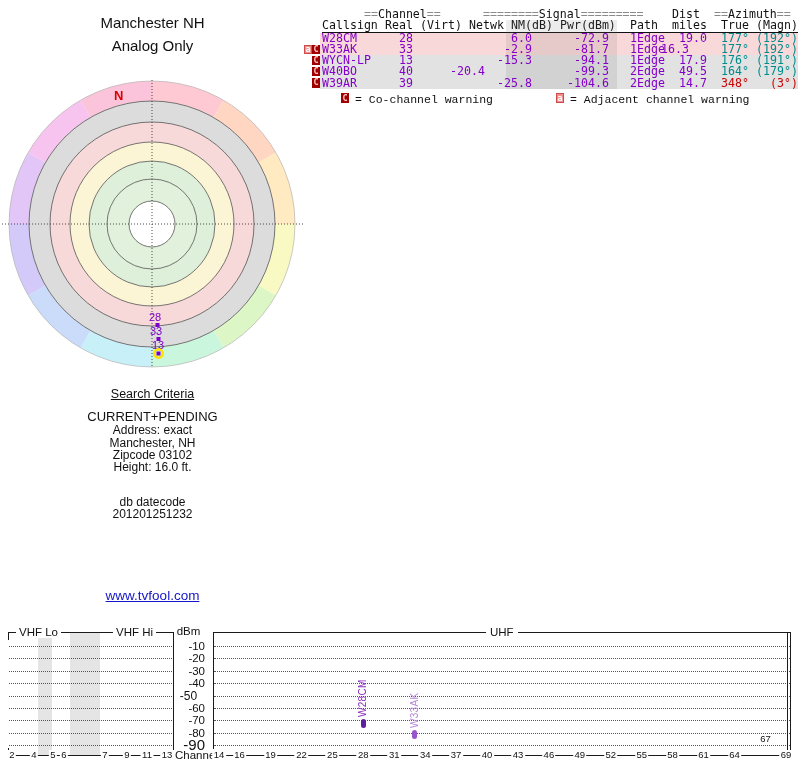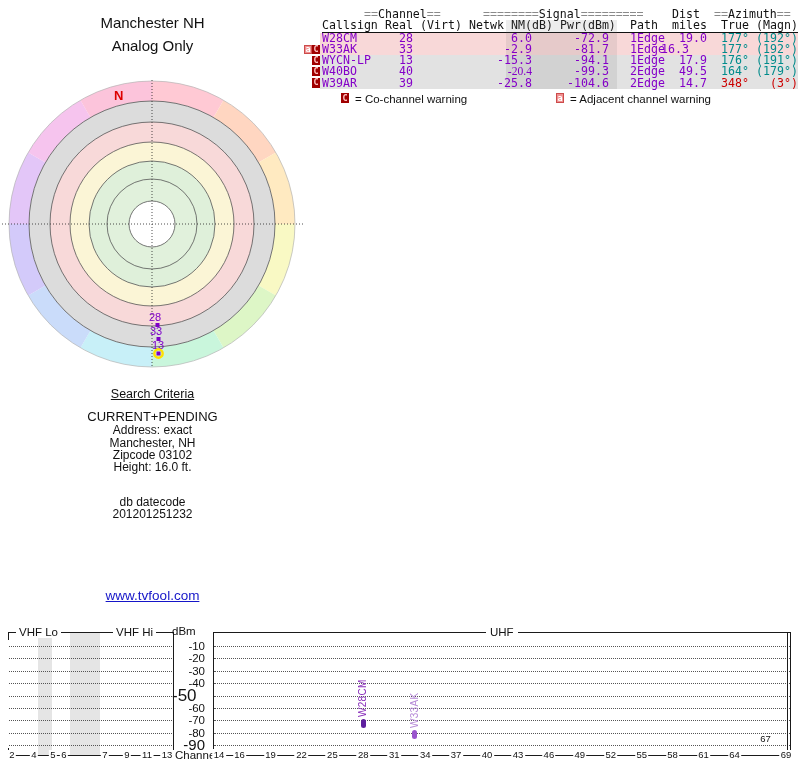--- a/index.html
+++ b/index.html
@@ -1,20 +1,20 @@
 <!DOCTYPE html>
 <html><head>
 <meta charset="utf-8">
 <style>
   html,body{margin:0;padding:0;background:#fff;}
   #page{position:relative;width:800px;height:768px;background:#fff;overflow:hidden;
         font-family:"Liberation Sans",sans-serif;color:#111;}
   .abs{position:absolute;}
   .mono{font-family:"DejaVu Sans Mono",monospace;font-size:11.6px;line-height:11.2px;white-space:pre;}
-  .sans{font-family:Liberation Sans, sans-serif;}
+  .sans{font-family:Liberation Mono, monospace;}
   .ctr{left:0;width:305px;text-align:center;}
   .b{font-weight:normal;}
   .hdr{color:#111;}
   .dim{color:#8a8a8a;}
   .badge{position:absolute;width:8px;height:10px;font-family:"DejaVu Sans Mono",monospace;
          font-size:8.5px;font-weight:bold;text-align:center;line-height:10px;}
   .badge-c{background:#a00000;color:#ffc4c4;}
   .badge-a{background:#ef8f8f;color:#ffffff;box-shadow:inset 0 0 0 1px #cc4b4b;}
   .gline{position:absolute;height:0;border-top:1px dotted #555;}
   .pline{position:absolute;background:#1a1a1a;}
@@ -109,21 +109,21 @@
       <div class="abs mono" style="left: 462px; top: 55.2px; width: 70px; text-align: right; color: rgb(132, 0, 200); z-index: 2;">-15.3</div>
       <div class="abs mono" style="left: 532px; top: 55.2px; width: 77px; text-align: right; color: rgb(132, 0, 200); z-index: 2;">-94.1</div>
       <div class="abs mono" style="left: 630px; top: 55.2px; color: rgb(132, 0, 200); z-index: 2;">1Edge</div>
       <div class="abs mono" style="left: 637px; top: 55.2px; width: 70px; text-align: right; color: rgb(132, 0, 200); z-index: 2;">17.9</div>
       <div class="abs mono" style="left: 707px; top: 55.2px; width: 42px; text-align: right; color: rgb(0, 139, 139); z-index: 2;">176°</div>
       <div class="abs mono" style="left: 749px; top: 55.2px; width: 49px; text-align: right; color: rgb(0, 139, 139); z-index: 2;">(191°)</div>
       <div class="abs" style="left: 320px; top: 66.4px; width: 478px; height: 11.2px; background: rgb(226, 226, 226); z-index: 0;"></div>
       <div class="badge badge-c abs" style="left: 312px; top: 66.9px; height: 9.5px; line-height: 9.5px; z-index: 3;">C</div>
       <div class="abs mono" style="left: 322px; top: 66.4px; color: rgb(132, 0, 200); z-index: 2;">W40BO</div>
       <div class="abs mono" style="left: 343px; top: 66.4px; width: 70px; text-align: right; color: rgb(132, 0, 200); z-index: 2;">40</div>
-      <div class="abs mono" style="left: 462px; top: 66.4px; width: 70px; text-align: right; color: rgb(132, 0, 200); z-index: 2; font-family: Liberation Serif, serif;">-20.4</div>
+      <div class="abs mono" style="left: 450px; top: 66.4px; width: 70px; color: rgb(132, 0, 200); z-index: 2;">-20.4</div>
       <div class="abs mono" style="left: 532px; top: 66.4px; width: 77px; text-align: right; color: rgb(132, 0, 200); z-index: 2;">-99.3</div>
       <div class="abs mono" style="left: 630px; top: 66.4px; color: rgb(132, 0, 200); z-index: 2;">2Edge</div>
       <div class="abs mono" style="left: 637px; top: 66.4px; width: 70px; text-align: right; color: rgb(132, 0, 200); z-index: 2;">49.5</div>
       <div class="abs mono" style="left: 707px; top: 66.4px; width: 42px; text-align: right; color: rgb(0, 139, 139); z-index: 2;">164°</div>
       <div class="abs mono" style="left: 749px; top: 66.4px; width: 49px; text-align: right; color: rgb(0, 139, 139); z-index: 2;">(179°)</div>
       <div class="abs" style="left: 320px; top: 77.6px; width: 478px; height: 11.2px; background: rgb(226, 226, 226); z-index: 0;"></div>
       <div class="badge badge-c abs" style="left: 312px; top: 78.1px; height: 9.5px; line-height: 9.5px; z-index: 3;">C</div>
       <div class="abs mono" style="left: 322px; top: 77.6px; color: rgb(132, 0, 200); z-index: 2;">W39AR</div>
       <div class="abs mono" style="left: 343px; top: 77.6px; width: 70px; text-align: right; color: rgb(132, 0, 200); z-index: 2;">39</div>
       <div class="abs mono" style="left: 462px; top: 77.6px; width: 70px; text-align: right; color: rgb(132, 0, 200); z-index: 2;">-25.8</div>
@@ -183,28 +183,28 @@
     <div class="pline" style="left:213px;top:12px;width:1.2px;height:123px;"></div>
     <div class="pline" style="left:786.5px;top:12px;width:1px;height:123px;"></div>
     <div class="pline" style="left:790px;top:12px;width:1.2px;height:123px;"></div>
     <div class="pline" style="left:8px;top:135px;width:165px;height:1.2px;"></div>
     <div class="pline" style="left:213px;top:135px;width:578px;height:1.2px;"></div>
 
     <div class="abs b" style="left:16px;top:6px;font-size:11.5px;background:#fff;padding:0 3px;">VHF Lo</div>
     <div class="abs b" style="left:113px;top:6px;font-size:11.5px;background:#fff;padding:0 3px;">VHF Hi</div>
     <div class="abs b" style="left:486px;top:6px;font-size:11.5px;background:#fff;padding:0 4px;">UHF</div>
 
-    <div class="abs" style="left:172px;top:5px;width:33px;text-align:left;font-size:11.5px;">dBm</div>
+    <div class="abs" style="left:172px;top:5px;width:33px;text-align:center;font-size:11.5px;">dBm</div>
     <div class="abs" style="left:175px;top:128.5px;font-size:11.5px;background:#fff;">Channel</div>
     <div id="spec-ticks">
         <div class="abs" style="left: 172px; top: 20px; width: 33px; text-align: right; font-size: 11.5px; line-height: 12px;">-10</div>
         <div class="abs" style="left: 172px; top: 32.375px; width: 33px; text-align: right; font-size: 11.5px; line-height: 12px;">-20</div>
         <div class="abs" style="left: 172px; top: 44.75px; width: 33px; text-align: right; font-size: 11.5px; line-height: 12px;">-30</div>
         <div class="abs" style="left: 172px; top: 57.125px; width: 33px; text-align: right; font-size: 11.5px; line-height: 12px;">-40</div>
-        <div class="abs" style="left: 172px; top: 69.5px; width: 33px; text-align: left; font-size: 17px; line-height: 12px;">-50</div>
+        <div class="abs" style="left: 172px; top: 69.5px; width: 33px; text-align: center; font-size: 12px; line-height: 12px;">-50</div>
         <div class="abs" style="left: 172px; top: 81.875px; width: 33px; text-align: right; font-size: 11.5px; line-height: 12px;">-60</div>
         <div class="abs" style="left: 172px; top: 94.25px; width: 33px; text-align: right; font-size: 11.5px; line-height: 12px;">-70</div>
         <div class="abs" style="left: 172px; top: 106.625px; width: 33px; text-align: right; font-size: 11.5px; line-height: 12px;">-80</div>
         <div class="abs" style="left: 172px; top: 119px; width: 33px; text-align: right; font-size: 15px; line-height: 12px;">-90</div>
         <div class="ticklab" style="left: 12px; top: 130px;">2</div>
         <div class="ticklab" style="left: 34px; top: 130px;">4</div>
         <div class="ticklab" style="left: 53px; top: 130px;">5</div>
         <div class="ticklab" style="left: 64px; top: 130px;">6</div>
         <div class="ticklab" style="left: 105px; top: 130px;">7</div>
         <div class="ticklab" style="left: 127px; top: 130px;">9</div>

